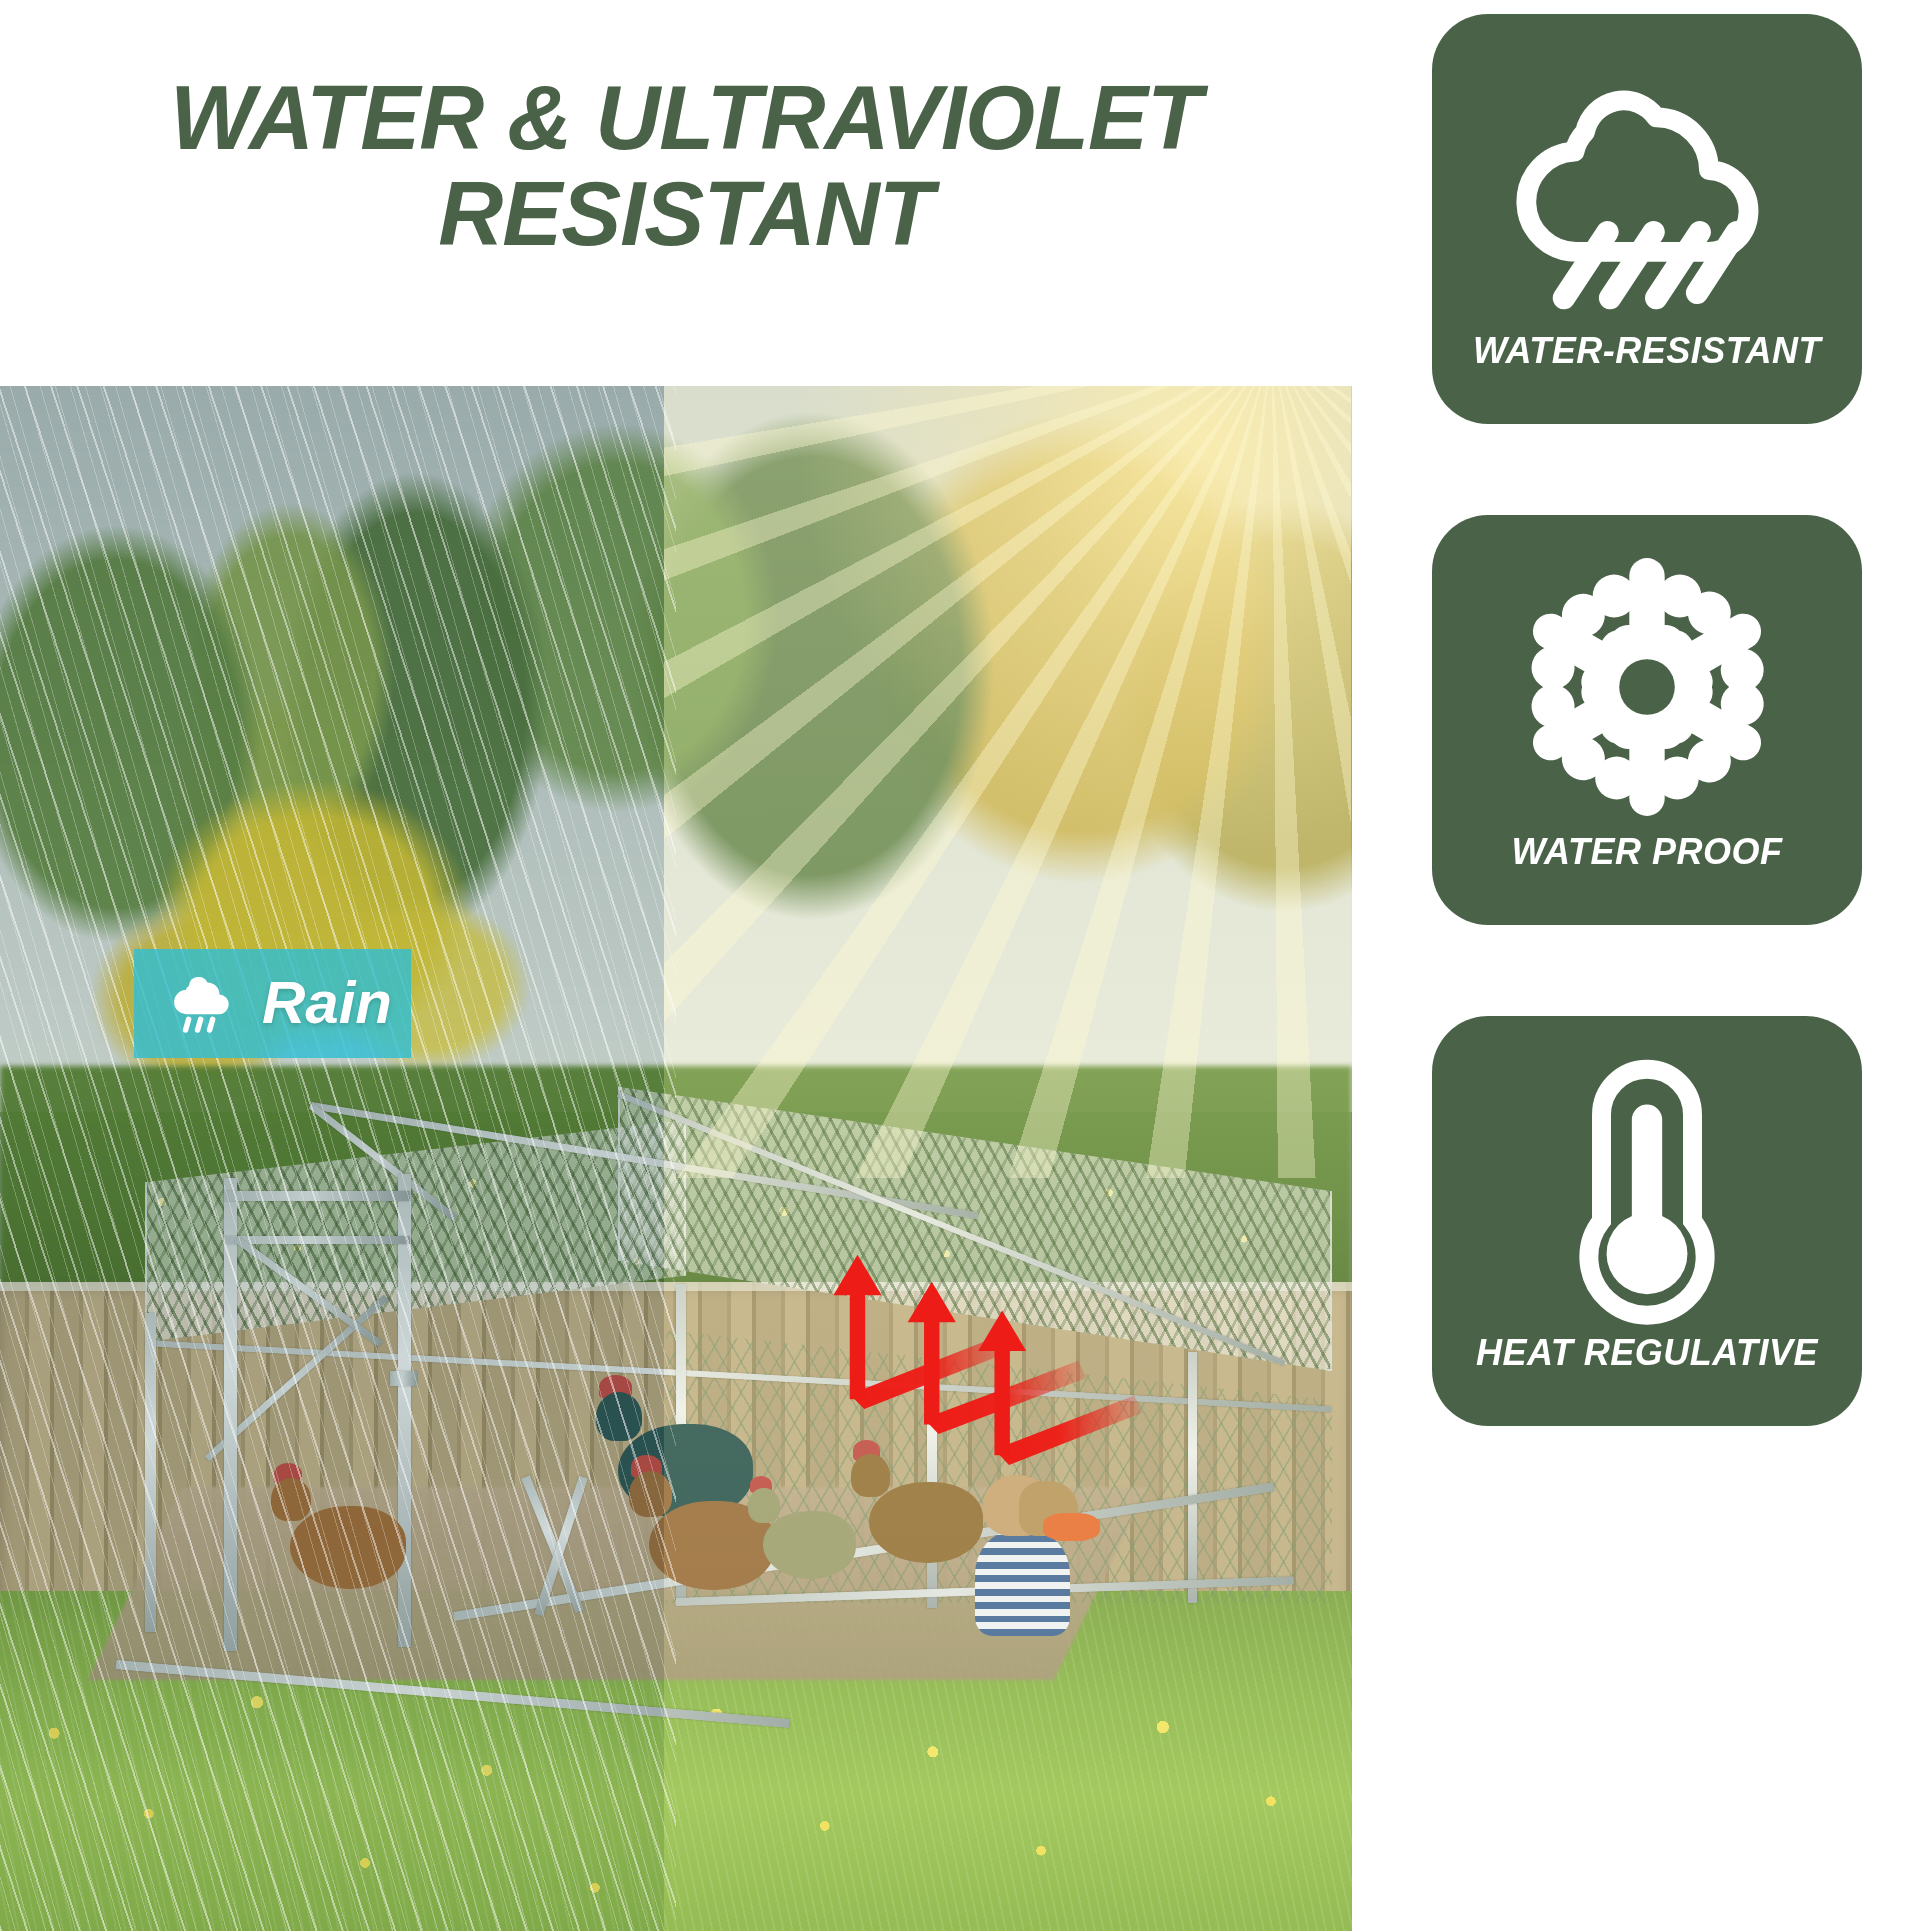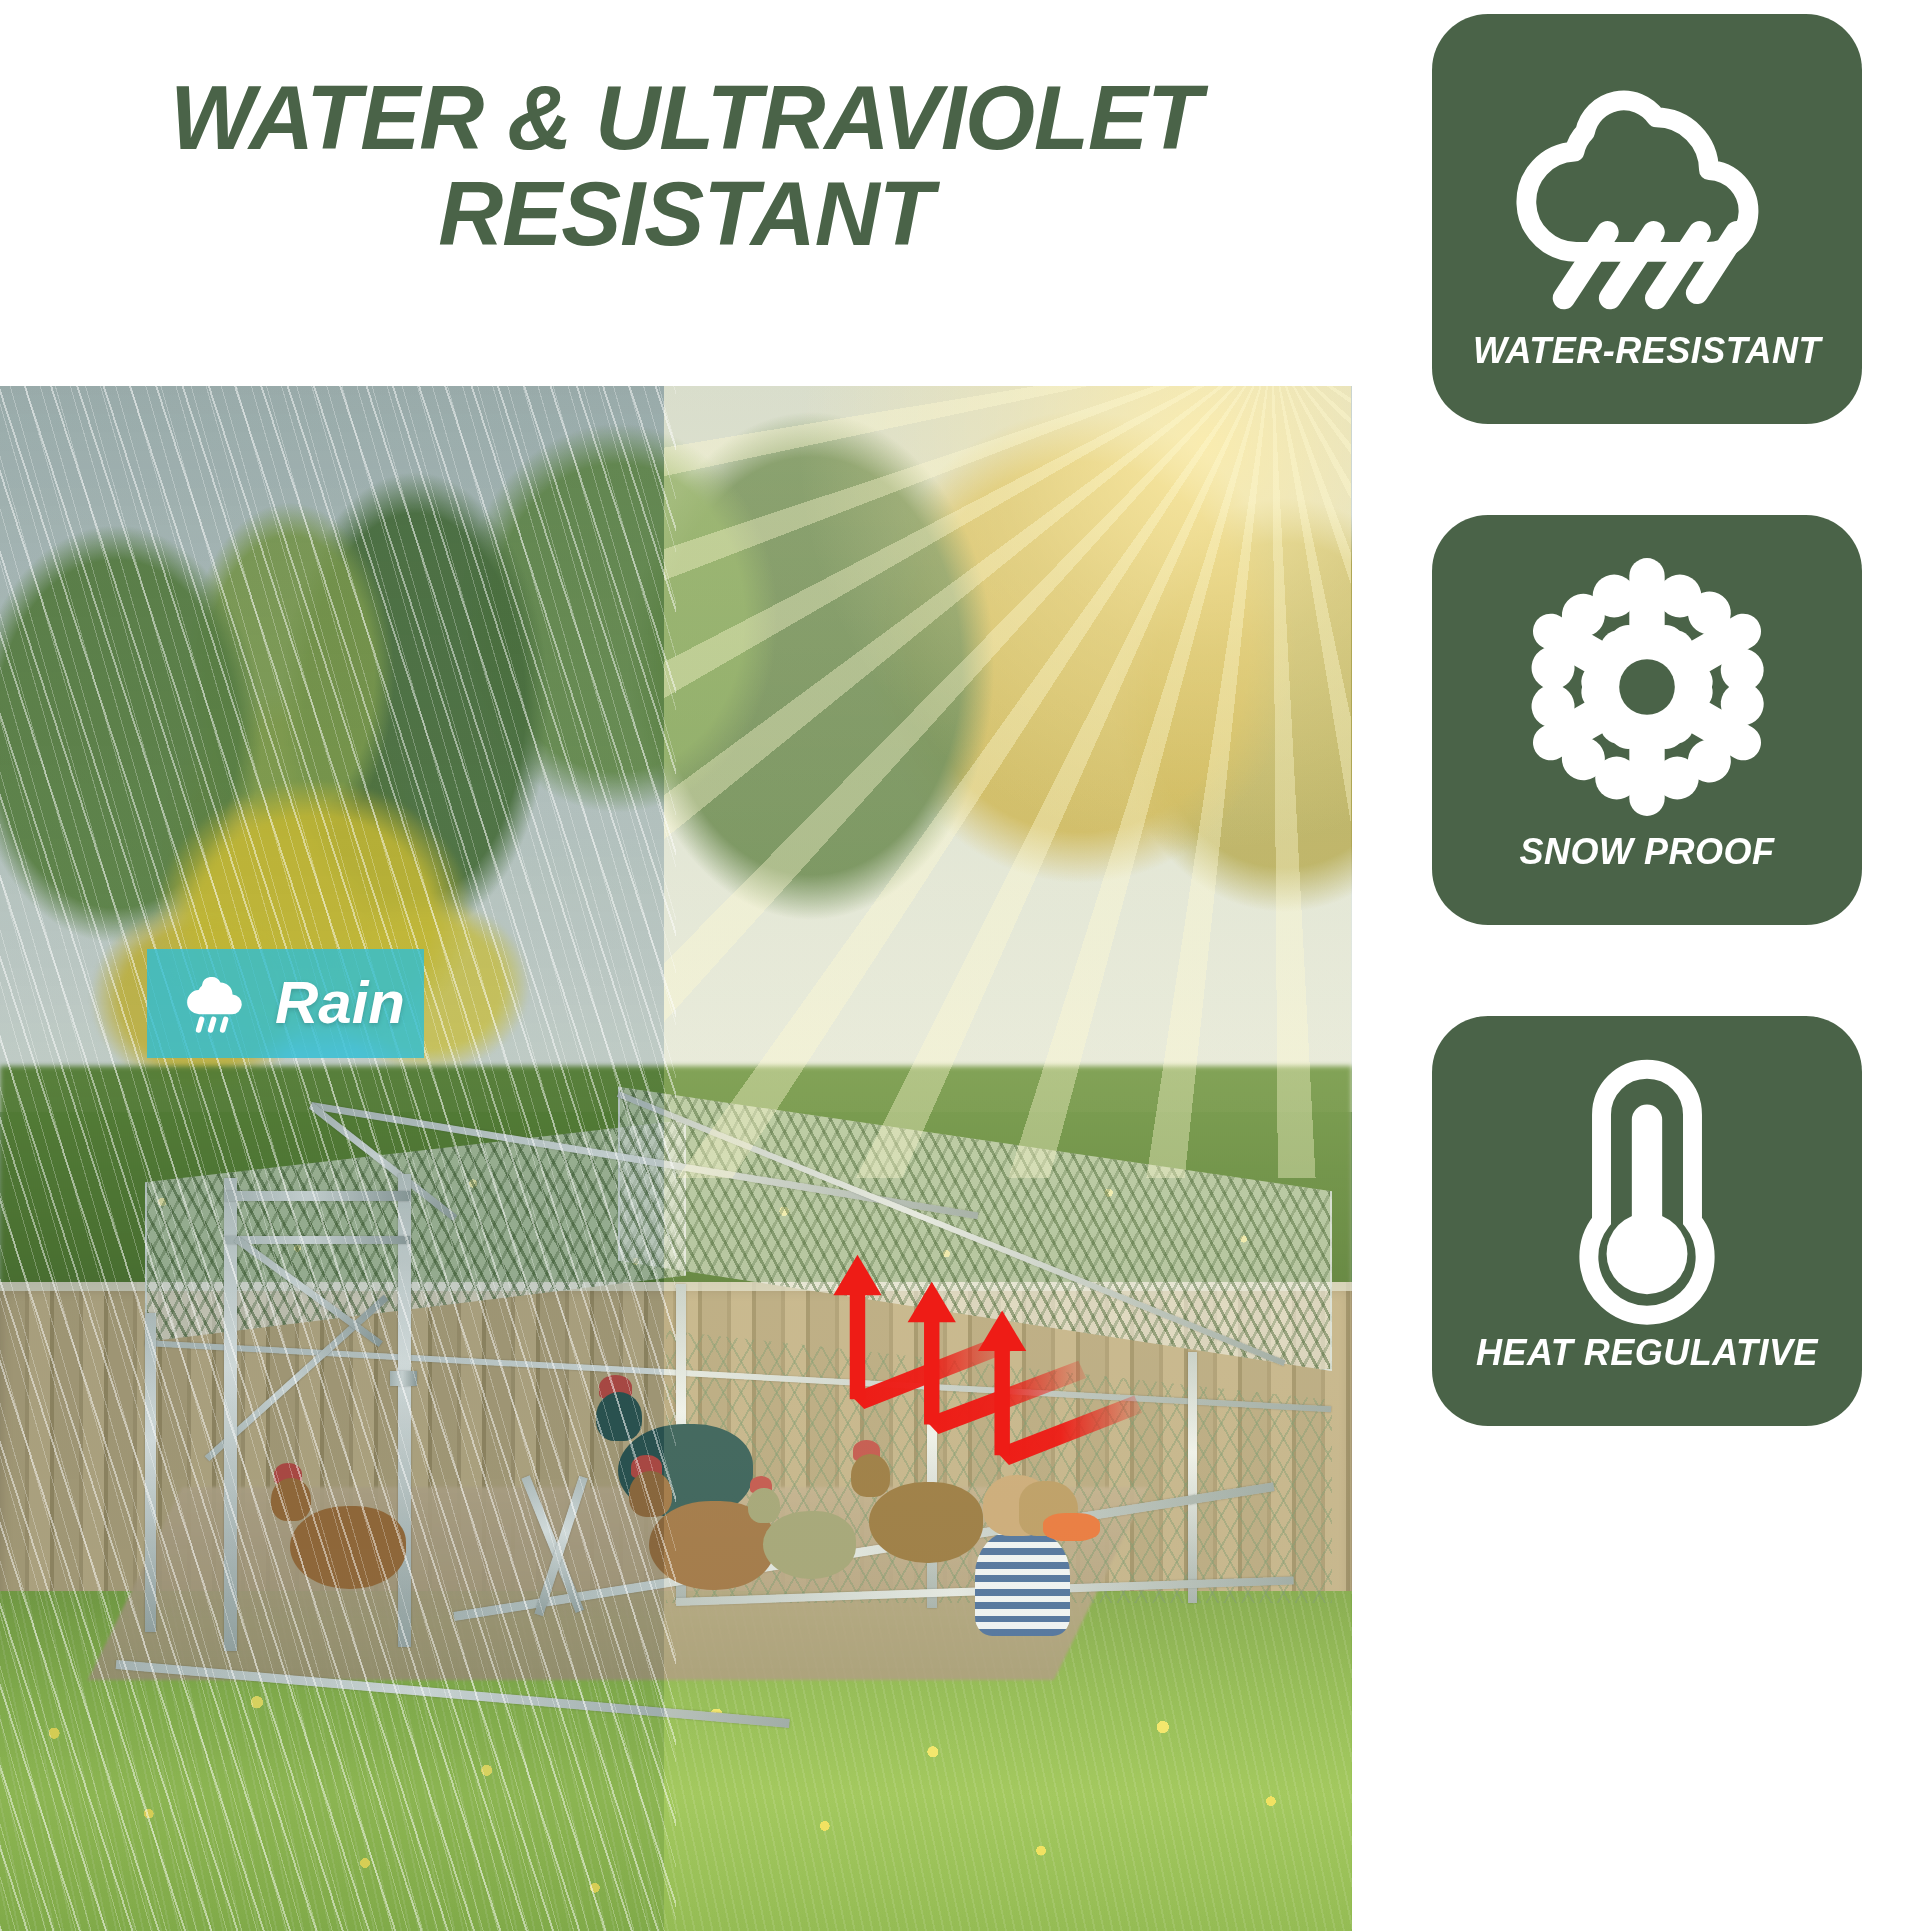--- a/index.html
+++ b/index.html
@@ -205,21 +205,21 @@
 
   
   .badge {
     position: absolute; display: flex; align-items: center; gap: 25px;
     padding: 17.4px 33px; color: #ffffff;
   }
   .badge .badge-label {
     font-size: 60px; font-weight: 700; font-style: italic;
     text-shadow: 0 1.9px 5.8px rgba(0,0,0,.18); line-height: 1;
   }
-  .badge-rain { left: 147px; top: 563px; width: 277px; background: rgba(45,190,214,.80); }
+  .badge-rain { left: 134px; top: 563px; width: 277px; background: rgba(45,190,214,.80); }
   .badge-sunny { left: 832px; top: 563px; width: 301px; background: rgba(226,168,40,.80); }
 
   
   .uv-arrows { position: absolute; left: 816px; top: 859px; width: 328px; height: 232px; }
 
   
   .cards {
     position: absolute; left: 1432px; top: 13.5px;
     width: 430px; height: 1907px;
     display: flex; flex-direction: column; gap: 91px;
@@ -433,21 +433,21 @@
                     <circle cx="24" cy="72" r="17"></circle>
                   <circle cx="-22" cy="30" r="15"></circle>
                     <circle cx="22" cy="30" r="15"></circle>
                 </g>
               </g>
             </g>
           </g>
           <circle cx="110" cy="110" r="22" fill="#4a6348"></circle>
         </svg>
       </div>
-      <div class="card-label">SNOW PROOF</div>
+      <div class="card-label">WATER PROOF</div>
     </div>
 
     <div class="card">
       <div class="card-icon">
         <svg viewBox="0 0 220 220" xmlns="http://www.w3.org/2000/svg">
           <path d="M110 16c-20 0-36 16-36 36v84a46 46 0 1 0 72 0V52c0-20-16-36-36-36z" fill="none" stroke="#ffffff" stroke-width="15"></path>
           <rect x="98" y="44" width="24" height="112" rx="12" fill="#ffffff"></rect>
           <circle cx="110" cy="162" r="32" fill="#ffffff"></circle>
         </svg>
       </div>

